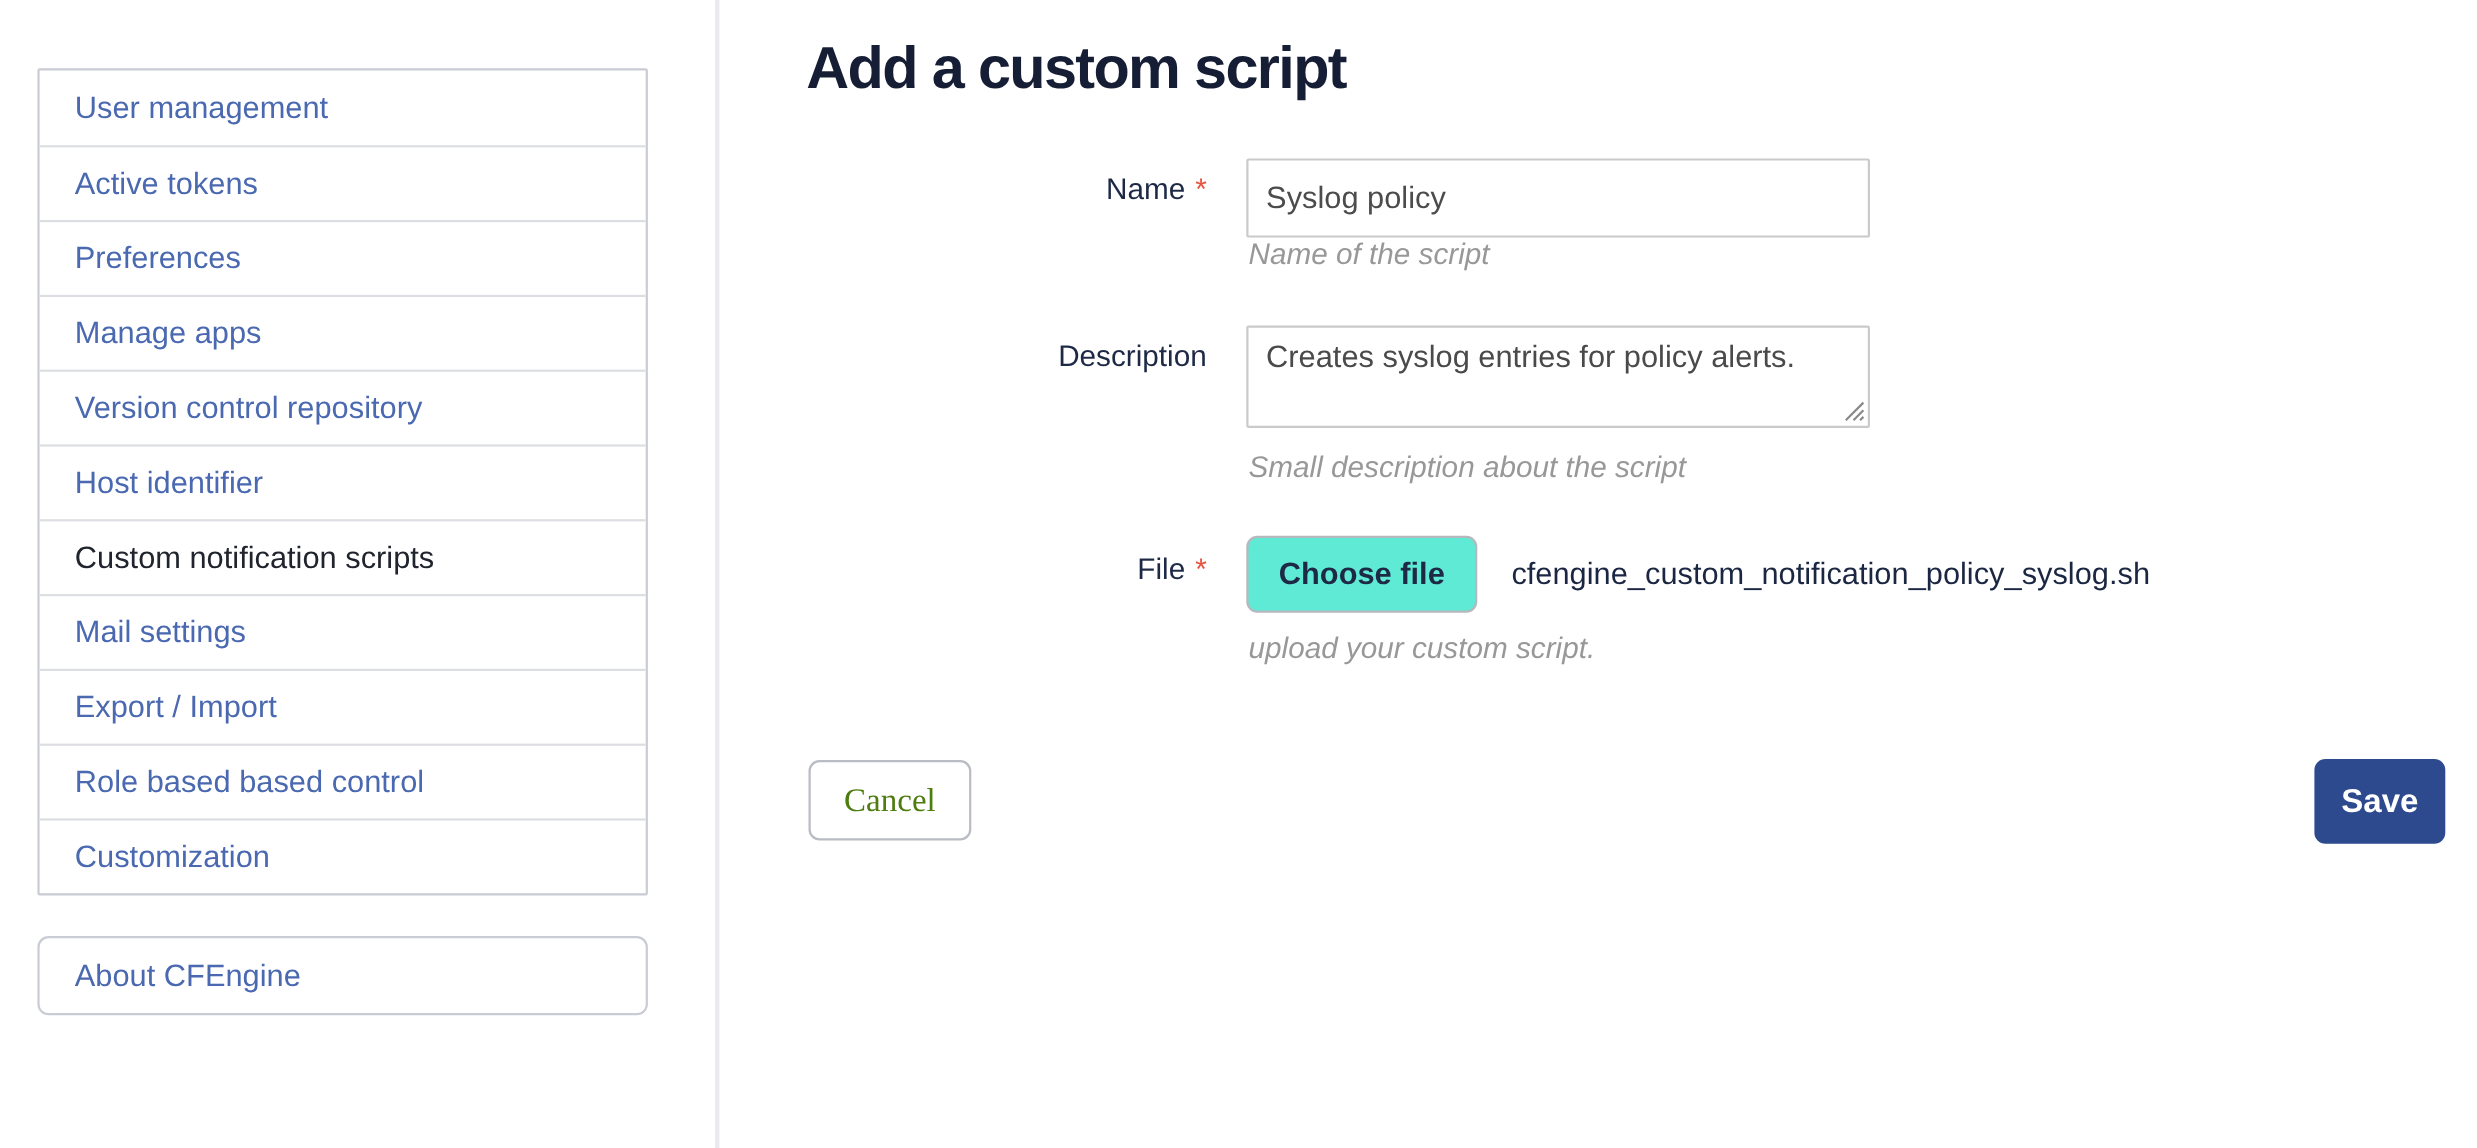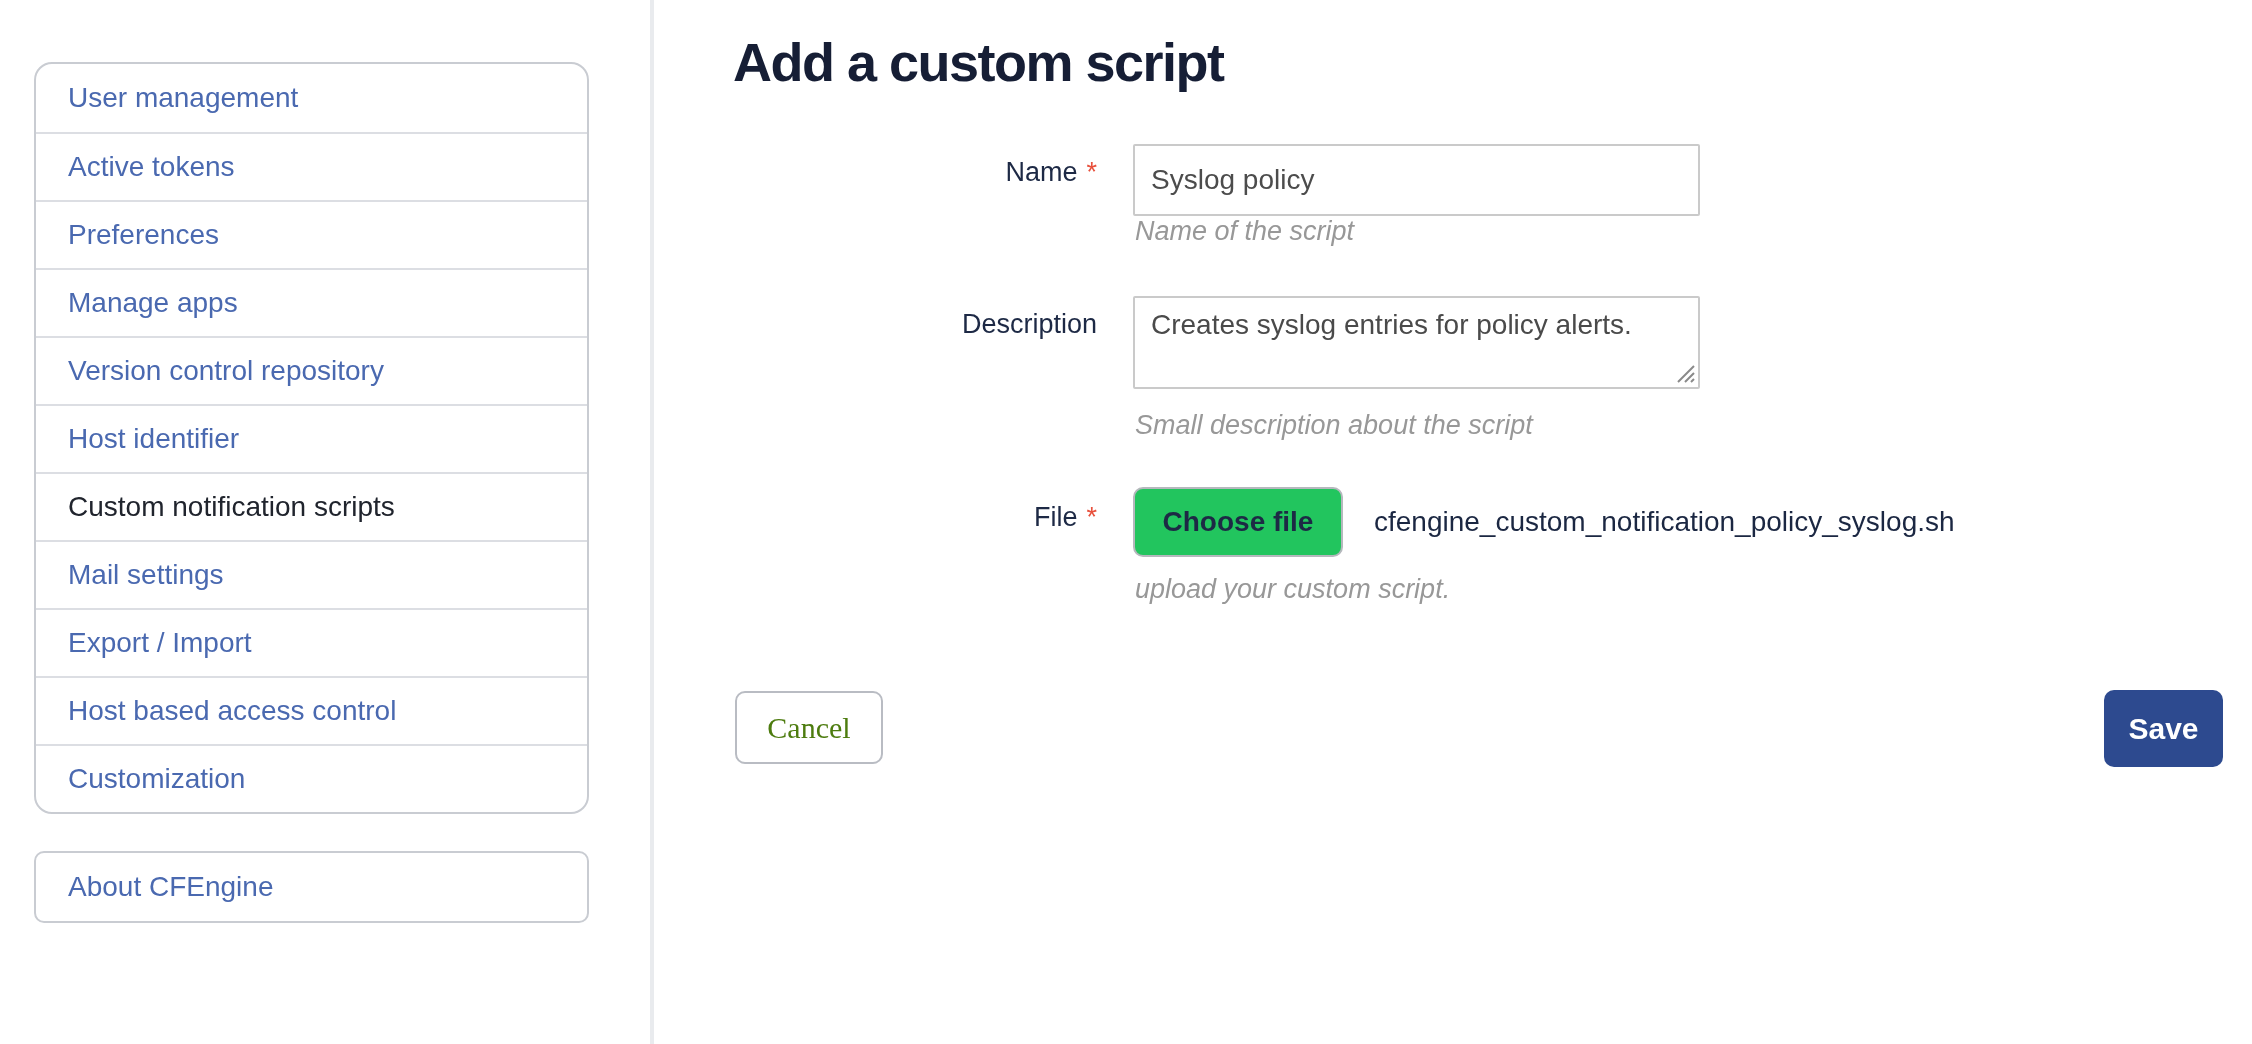--- a/index.html
+++ b/index.html
@@ -8,21 +8,21 @@
     position:relative;
     width:2252px; height:1044px;
     font-family:"Liberation Sans", sans-serif;
     color:#1d2945;
     overflow:hidden;
   }
 
   
   .sidebar { position:absolute; left:34px; top:62px; width:555px; }
   .nav-box {
-    border:2px solid #c9ccd2; border-radius:18px;
+    border:2px solid #c9ccd2; border-radius:2px;
     background:#fff; overflow:hidden;
   }
   .nav-item {
     height:68px; display:flex; align-items:center;
     padding:0 12px 0 32px;
     font-size:28px; color:#4a69b0;
     border-top:2px solid #dcdee3;
     cursor:pointer; white-space:nowrap;
   }
   .nav-item:first-child { border-top:none; }
@@ -76,21 +76,21 @@
 
   .help-text {
     position:absolute; left:1135px;
     font-style:italic; font-size:27px; color:#989898; white-space:nowrap;
   }
 
   .choose-file-btn {
     position:absolute; left:1133px; top:487px;
     width:210px; height:70px;
     border:2px solid #b5b8bd; border-radius:10px;
-    background:#22c55e; color:#1d2945;
+    background:#5eead4; color:#1d2945;
     font-family:"Liberation Sans", sans-serif;
     font-size:28px; font-weight:bold; cursor:pointer;
   }
   .file-name {
     position:absolute; left:1362px; top:487px; height:70px;
     display:flex; align-items:center;
     font-size:28px; color:#1b2742; white-space:nowrap;margin-left:12px;
   }
 
   .cancel-btn {
@@ -117,21 +117,21 @@
   <div class="nav-box">
     <div class="nav-item">User management</div>
     <div class="nav-item">Active tokens</div>
     <div class="nav-item">Preferences</div>
     <div class="nav-item">Manage apps</div>
     <div class="nav-item">Version control repository</div>
     <div class="nav-item">Host identifier</div>
     <div class="nav-item active">Custom notification scripts</div>
     <div class="nav-item">Mail settings</div>
     <div class="nav-item">Export / Import</div>
-    <div class="nav-item">Host based access control</div>
+    <div class="nav-item">Role based based control</div>
     <div class="nav-item">Customization</div>
   </div>
   <div class="about-box">
     <div class="nav-item">About CFEngine</div>
   </div>
 </nav>
 
 <div class="v-divider"></div>
 
 <h1 class="page-title">Add a custom script</h1>

